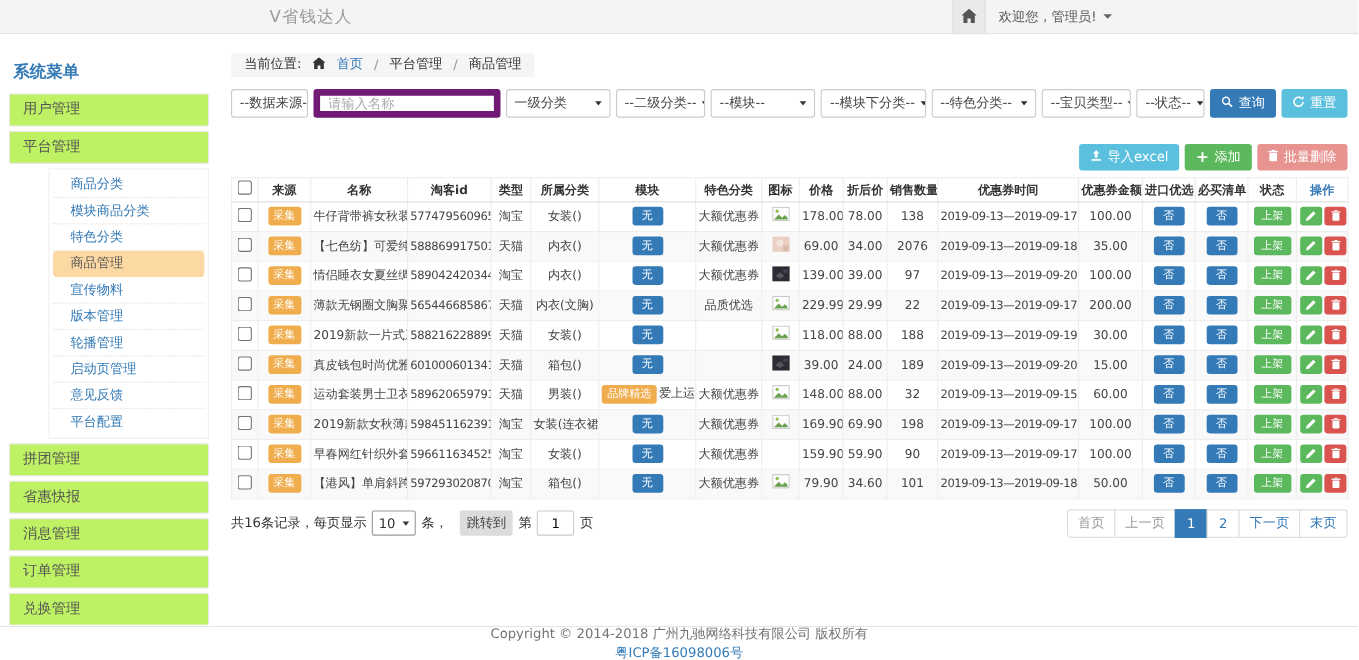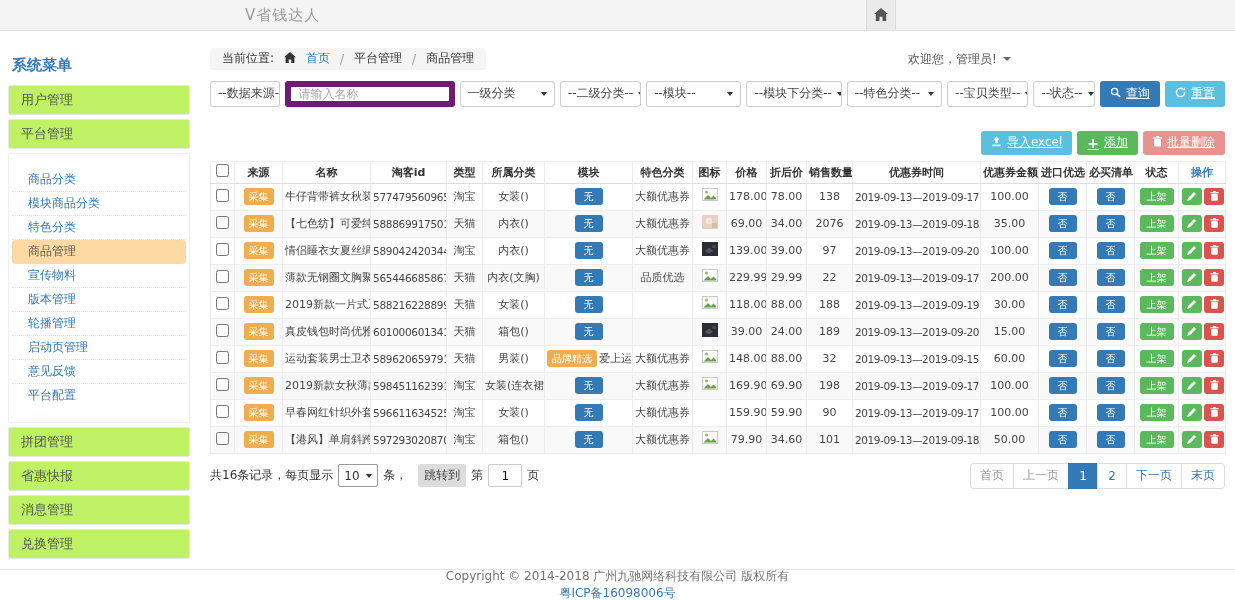--- a/index.html
+++ b/index.html
@@ -4,46 +4,46 @@
 <style>
   *{margin:0;padding:0;box-sizing:border-box;}
   html,body{width:1235px;height:600px;}
   body{position:relative;overflow:hidden;background:#fff;font-family:"DejaVu Sans","Liberation Sans",sans-serif;}
   a{text-decoration:none;cursor:pointer;}
 
   
   .topbar{position:absolute;left:0;top:0;width:1235px;height:31px;background:#f4f4f4;border-bottom:1px solid #e3e3e3;}
   .brand{position:absolute;left:245px;top:6px;font-size:15px;color:#9a9a9a;letter-spacing:1px;}
   .homebox{position:absolute;left:866px;top:0;width:30px;height:30px;background:#eaeaea;border-left:1px solid #dcdcdc;border-right:1px solid #dcdcdc;display:flex;align-items:center;justify-content:center;cursor:pointer;}
-  .welcome{position:absolute;left:908px;top:0;height:30px;display:flex;align-items:center;gap:6px;font-size:12px;color:#555;cursor:pointer;margin-top:44px;}
+  .welcome{position:absolute;left:908px;top:0;height:30px;display:flex;align-items:center;gap:6px;font-size:12px;color:#555;cursor:pointer;}
   .dcaret{width:0;height:0;border-left:4px solid transparent;border-right:4px solid transparent;border-top:4px solid #666;}
 
   
   .sidebar{position:absolute;left:8px;top:44px;width:182px;height:524px;overflow:hidden;}
   .side-title{padding:12px 4px 10px;font-size:15px;font-weight:bold;color:#337ab7;}
   .nav-item{height:30px;line-height:28px;background:#bef264;border:1px solid #e7e7e7;border-radius:2px;margin-bottom:4px;padding:0 12px;font-size:13px;color:#555;cursor:pointer;}
-  .subnav{background:#fff;border:1px solid #f0f0f0;margin-bottom:4px;padding:14px 3px;}
+  .subnav{background:#fff;border:1px solid #f0f0f0;margin-bottom:4px;padding:2px 3px;margin-left:36px;}
   .subitem{display:block;height:24px;line-height:23px;padding-left:16px;font-size:12px;color:#337ab7;border-bottom:1px dotted #e3e3e3;}
   .subitem:last-child{border-bottom:none;}
   .subitem.active{background:#fcd9a2;border-radius:4px;color:#5a5a5a;border-bottom-color:transparent;}
 
   
   .main{position:absolute;left:210px;top:47px;width:1015px;}
   .crumb{display:inline-flex;align-items:center;gap:10px;height:22px;background:#f5f5f5;border-radius:3px;padding:0 12px;font-size:12px;color:#333;}
   .crumb a{color:#337ab7;}
   .crumb .sep{color:#999;}
 
   .filters{margin-top:11px;display:flex;gap:5px;align-items:center;}
   .sel{height:26px;border:1px solid #ccc;border-radius:3px;background:#fff;display:flex;align-items:center;justify-content:space-between;padding:0 7px;font-size:12px;color:#444;cursor:pointer;white-space:nowrap;overflow:hidden;}
   .w70{width:70px}.w96{width:96px}.w82{width:82px}.w62{width:62px}
   .txt{width:170px;height:26px;border:6px solid #701a75;border-radius:3px;padding:0 8px;font-size:12px;color:#333;font-family:inherit;}
   .txt::placeholder{color:#aaa;}
   .caret{flex:none;width:0;height:0;border-left:3.5px solid transparent;border-right:3.5px solid transparent;border-top:4.5px solid #333;margin-left:5px;}
 
-  .btn{display:inline-flex;align-items:center;gap:5px;border:none;border-radius:3px;color:#fff;font-size:12px;height:26px;padding:0 10px;cursor:pointer;font-family:inherit;white-space:nowrap;text-decoration:underline;}
+  .btn{display:inline-flex;align-items:center;gap:5px;border:none;border-radius:3px;color:#fff;font-size:12px;height:26px;padding:0 10px;cursor:pointer;font-family:inherit;white-space:nowrap;}
   .primary{background:#337ab7;}
   .info{background:#5bc0de;}
   .success{background:#5cb85c;}
   .danger{background:#d9534f;opacity:.62;}
   .actions{margin-top:24px;display:flex;justify-content:flex-end;gap:5px;}
   .actions .btn{height:24px;}
   .plus{font-size:14px;font-weight:bold;line-height:1;}
 
   table{margin-top:6px;width:1015px;border-collapse:collapse;table-layout:fixed;}
   th,td{border:1px solid #ededed;font-size:11px;text-align:center;padding:0 2px;color:#444;overflow:hidden;white-space:nowrap;}
@@ -109,20 +109,21 @@
         <a class="subitem">宣传物料</a>
         <a class="subitem">版本管理</a>
         <a class="subitem">轮播管理</a>
         <a class="subitem">启动页管理</a>
         <a class="subitem">意见反馈</a>
         <a class="subitem">平台配置</a>
       </div>
       <div class="nav-item">拼团管理</div>
       <div class="nav-item">省惠快报</div>
       <div class="nav-item">消息管理</div>
+      <div class="nav-item">订单管理</div>
       <div class="nav-item">兑换管理</div>
     </div>
 </div>
 
 <div class="main">
 
   <div class="crumb">
     <span>当前位置:</span>
     <span class="icn"><svg width="12" height="11" viewBox="0 0 13 12">
           <path d="M6.5 0L0 5.6h1.7V12h3.4V8.2h2.8V12h3.4V5.6H13z" fill="#333"></path>

